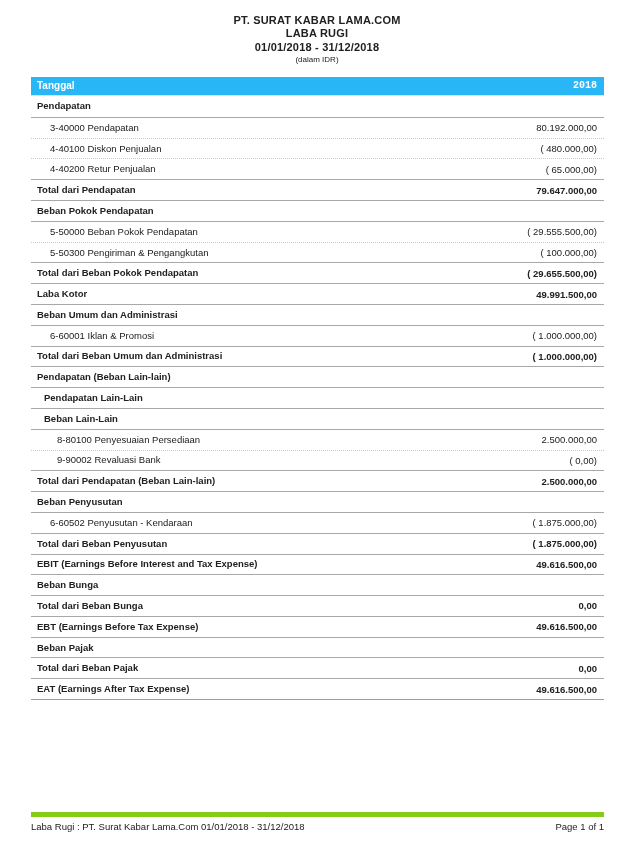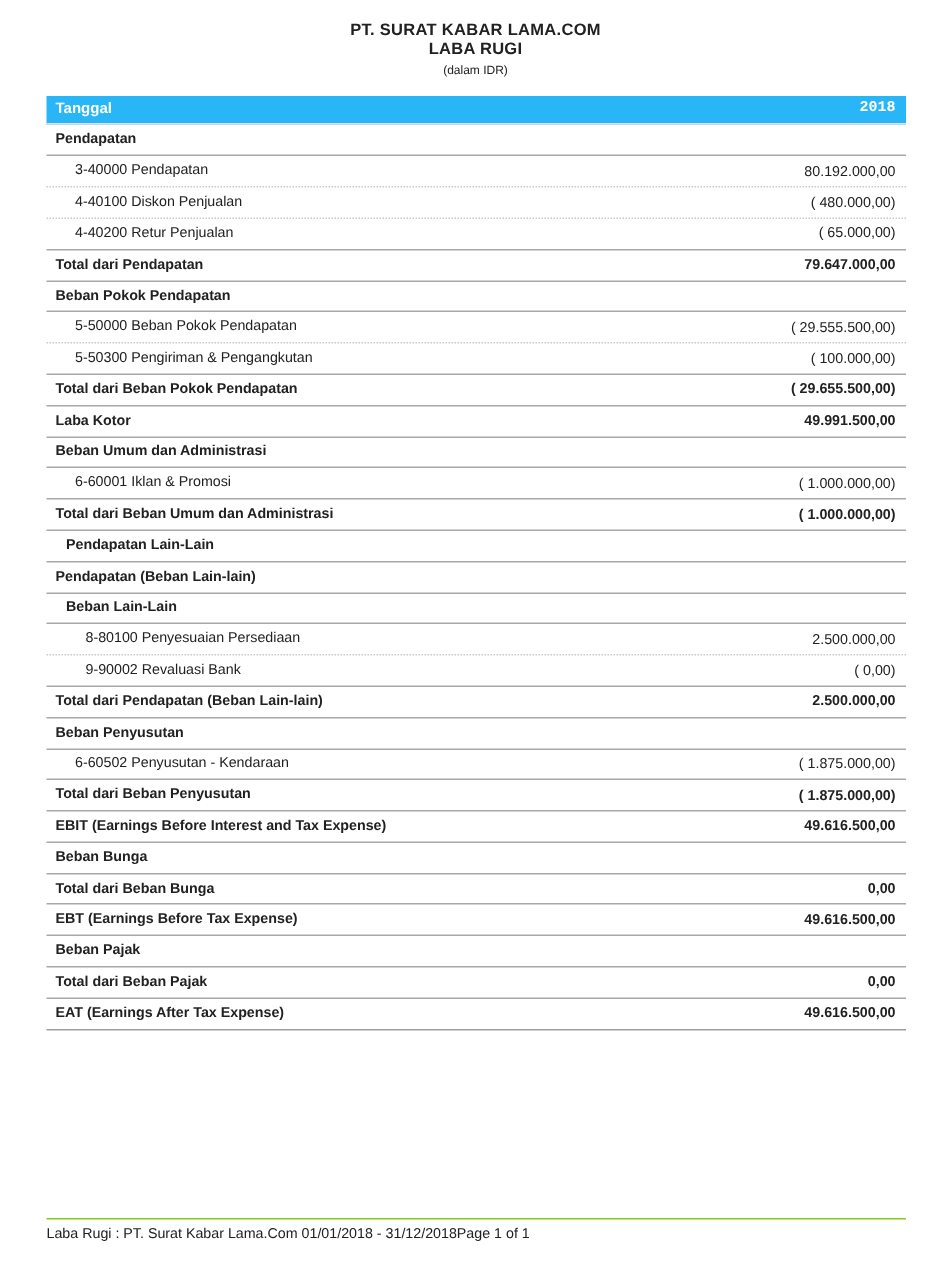--- a/index.html
+++ b/index.html
@@ -71,34 +71,36 @@
   .row.ind0 .lbl           { padding-left: 6px;  }
   .row.section.ind1 .lbl   { padding-left: 13px; }
   .row.detail.ind1 .lbl    { padding-left: 19px; }
   .row.detail.ind2 .lbl    { padding-left: 26px; }
 
   
   .page-footer {
     position: absolute;
     left: 31px; right: 30px;
     top: 812px;
-    border-top: 1px solid #84cc16;
+    border-top: 5px solid #84cc16;
     padding-top: 4px;
     display: flex;
+    justify-content: space-between;
     font-size: 9.5px;
   }
 </style>
 </head>
 <body>
 
 <div class="page">
 
   <div class="report-header">
     <div class="company">PT. SURAT KABAR LAMA.COM</div>
     <div class="title">LABA RUGI</div>
+    <div class="period">01/01/2018 - 31/12/2018</div>
     <div class="currency-note">(dalam IDR)</div>
   </div>
 
   <div class="report-table">
     <div class="band" style="background: rgb(41, 182, 246); color: rgb(255, 255, 255);">
       <span class="band-left">Tanggal</span>
       <span class="band-right">2018</span>
     </div>
     <div>
         <div class="row section ind0">
@@ -146,26 +148,26 @@
           <span class="val"></span>
         </div>
         <div class="row detail ind1 solid">
           <span class="lbl">6-60001 Iklan &amp; Promosi</span>
           <span class="val">( 1.000.000,00)</span>
         </div>
         <div class="row total ind0 solid">
           <span class="lbl">Total dari Beban Umum dan Administrasi</span>
           <span class="val">( 1.000.000,00)</span>
         </div>
+        <div class="row section ind0 solid">
+          <span class="lbl">Pendapatan (Beban Lain-lain)</span>
+          <span class="val"></span>
+        </div>
         <div class="row section ind1 solid">
           <span class="lbl">Pendapatan Lain-Lain</span>
-          <span class="val"></span>
-        </div>
-        <div class="row section ind0 solid">
-          <span class="lbl">Pendapatan (Beban Lain-lain)</span>
           <span class="val"></span>
         </div>
         <div class="row section ind1 solid">
           <span class="lbl">Beban Lain-Lain</span>
           <span class="val"></span>
         </div>
         <div class="row detail ind2 solid">
           <span class="lbl">8-80100 Penyesuaian Persediaan</span>
           <span class="val">2.500.000,00</span>
         </div>

